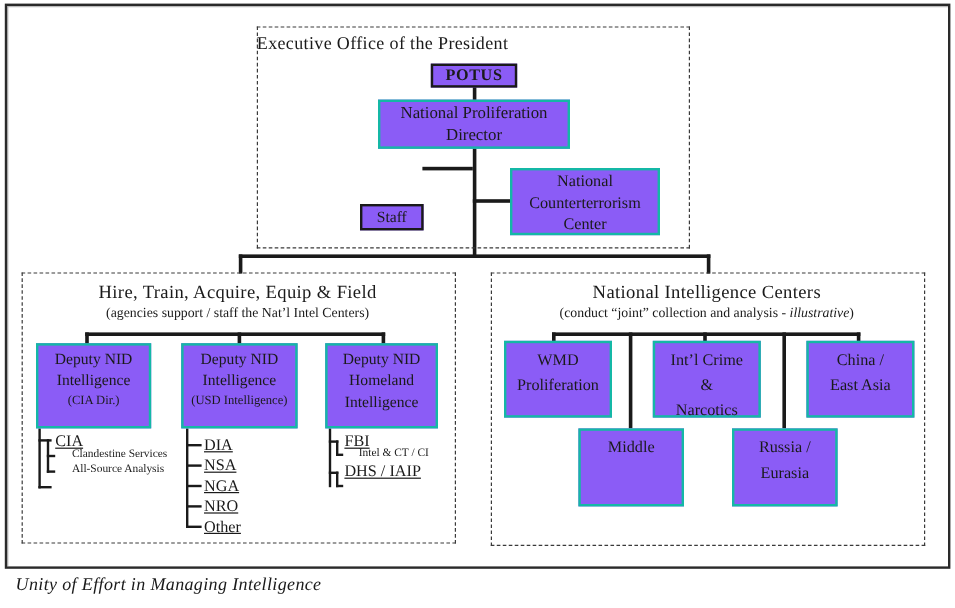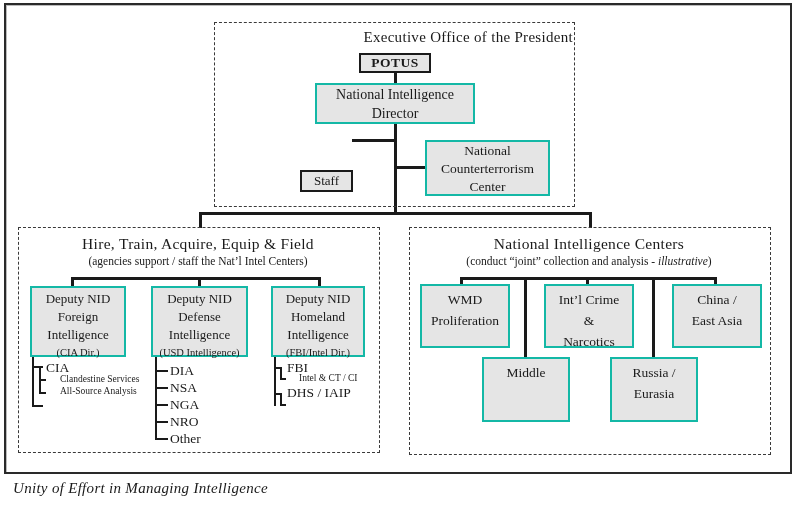--- a/index.html
+++ b/index.html
@@ -6,36 +6,36 @@
   .stage{position:relative;width:796px;height:507px;background:#fff;overflow:hidden;
          font-family:"Liberation Serif", serif;color:#1a1a1a;}
   .abs{position:absolute;}
   .frame{position:absolute;left:4px;top:3px;width:784px;height:467px;
          border:2px solid #2a2a2a;box-shadow:1px 1px 0 #bbb inset;}
   .dashed{position:absolute;border:1px dashed #3a3a3a;}
   .hline{position:absolute;height:3px;background:#1a1a1a;}
   .vline{position:absolute;width:3px;background:#1a1a1a;}
   .bh{position:absolute;height:2px;background:#1a1a1a;}
   .bv{position:absolute;width:2px;background:#1a1a1a;}
-  .box{position:absolute;background:#e5e5e5;border:2px solid #14b8a6;text-align:center;
+  .box{position:absolute;background:#8b5cf6;border:2px solid #14b8a6;text-align:center;
        box-sizing:border-box;display:block;}
   .box.dark{border-color:#1a1a1a;}
   .ln{display:block;}
   .vc{display:flex;flex-direction:column;justify-content:center;}
-  .t-title{font-size:15px;text-align:right;letter-spacing:.3px;}
+  .t-title{font-size:15px;text-align:left;letter-spacing:.3px;}
   .t-ptitle{font-size:15.5px;text-align:center;letter-spacing:.3px;}
   .t-sub{font-size:11.5px;text-align:center;}
   .potus{font-weight:bold;font-size:13.5px;letter-spacing:.5px;}
   .nid{font-size:14px;line-height:19px;padding-top:1px;}
   .staff{font-size:13px;margin-top:40px;}
   .nctc{font-size:13.5px;line-height:18px;padding-top:1px;}
   .dep{font-size:13px;line-height:18px;padding-top:2px;}
   .dep .detail{font-size:10.5px;margin-top:0;}
   .ctr{font-size:13.5px;line-height:21px;padding-top:3px;}
-  .big-item{font-size:13.5px;position:absolute;}
+  .big-item{font-size:13.5px;position:absolute;text-decoration:underline;}
   .small-item{font-size:9.5px;position:absolute;margin-left:12px;}
   .wrapitem{line-height:15.5px;}
   .caption{position:absolute;left:13px;top:480px;font-style:italic;font-size:15px;letter-spacing:.3px;}
   .it{font-style:italic;}
 </style>
 </head>
 <body>
 
 <div class="stage">
 
@@ -84,55 +84,52 @@
   <div class="bh" style="left:280px;top:404px;width:6px"></div>
 
   <div class="dashed" style="left:214px;top:22px;width:359px;height:183px"></div>
   <div class="abs t-title" style="left:214px;top:29px;width:359px">Executive Office of the President</div>
 
   <div class="box dark vc potus" style="left:359px;top:53px;width:72px;height:20px">
     <span class="ln">POTUS</span>
   </div>
 
   <div class="box vc nid" style="left:315px;top:83px;width:160px;height:41px">
-    <span class="ln">National Intelligence</span>
+    <span class="ln">National Proliferation</span>
     <span class="ln">Director</span>
   </div>
 
   <div class="box dark vc staff" style="left:300px;top:130px;width:53px;height:22px">
     <span class="ln">Staff</span>
   </div>
 
   <div class="box vc nctc" style="left:425px;top:140px;width:125px;height:56px">
     <span class="ln">National</span>
     <span class="ln">Counterterrorism</span>
     <span class="ln">Center</span>
   </div>
 
   <div class="dashed" style="left:18px;top:227px;width:360px;height:224px"></div>
   <div class="abs t-ptitle" style="left:18px;top:235px;width:360px">Hire, Train, Acquire, Equip &amp; Field</div>
   <div class="abs t-sub" style="left:18px;top:255px;width:360px">(agencies support / staff the Nat’l Intel Centers)</div>
 
   <div class="box dep" style="left:30px;top:286px;width:96px;height:71px">
     <span class="ln">Deputy NID</span>
-    <span class="ln">Foreign</span>
     <span class="ln">Intelligence</span>
     <span class="ln detail">(CIA Dir.)</span>
   </div>
   <div class="box dep" style="left:151px;top:286px;width:97px;height:71px">
     <span class="ln">Deputy NID</span>
-    <span class="ln">Defense</span>
     <span class="ln">Intelligence</span>
     <span class="ln detail">(USD Intelligence)</span>
   </div>
   <div class="box dep" style="left:271px;top:286px;width:94px;height:71px">
     <span class="ln">Deputy NID</span>
     <span class="ln">Homeland</span>
     <span class="ln">Intelligence</span>
-    <span class="ln detail">(FBI/Intel Dir.)</span>
   </div>
 
   <div class="big-item" style="left:46px;top:360px">CIA</div>
   <div class="small-item" style="left:48px;top:374px">Clandestine Services</div>
   <div class="small-item" style="left:48px;top:386px">All-Source Analysis</div>
 
   <div class="big-item" style="left:170px;top:363px">DIA</div>
   <div class="big-item" style="left:170px;top:380px">NSA</div>
   <div class="big-item" style="left:170px;top:397px">NGA</div>
   <div class="big-item" style="left:170px;top:414px">NRO</div>

